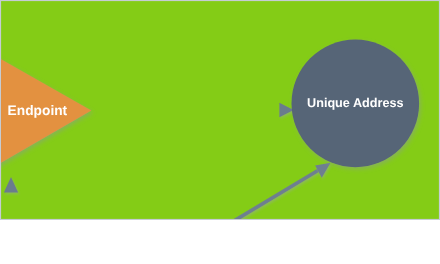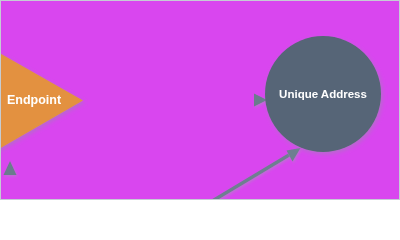--- a/index.html
+++ b/index.html
@@ -9,21 +9,21 @@
     background: #ffffff;
   }
   body {
     font-family: "Liberation Sans", sans-serif;
   }
   #canvas {
     position: relative;
     width: 400px;
     height: 200px;
     overflow: hidden;
-    background: #d946ef;
+    background: #84cc16;
     box-sizing: border-box;
     border: 1px solid #c5ccd4;
   }
   #canvas svg.layer {
     position: absolute;
     left: 0;
     top: 0;
     width: 400px;
     height: 200px;
     display: block;

